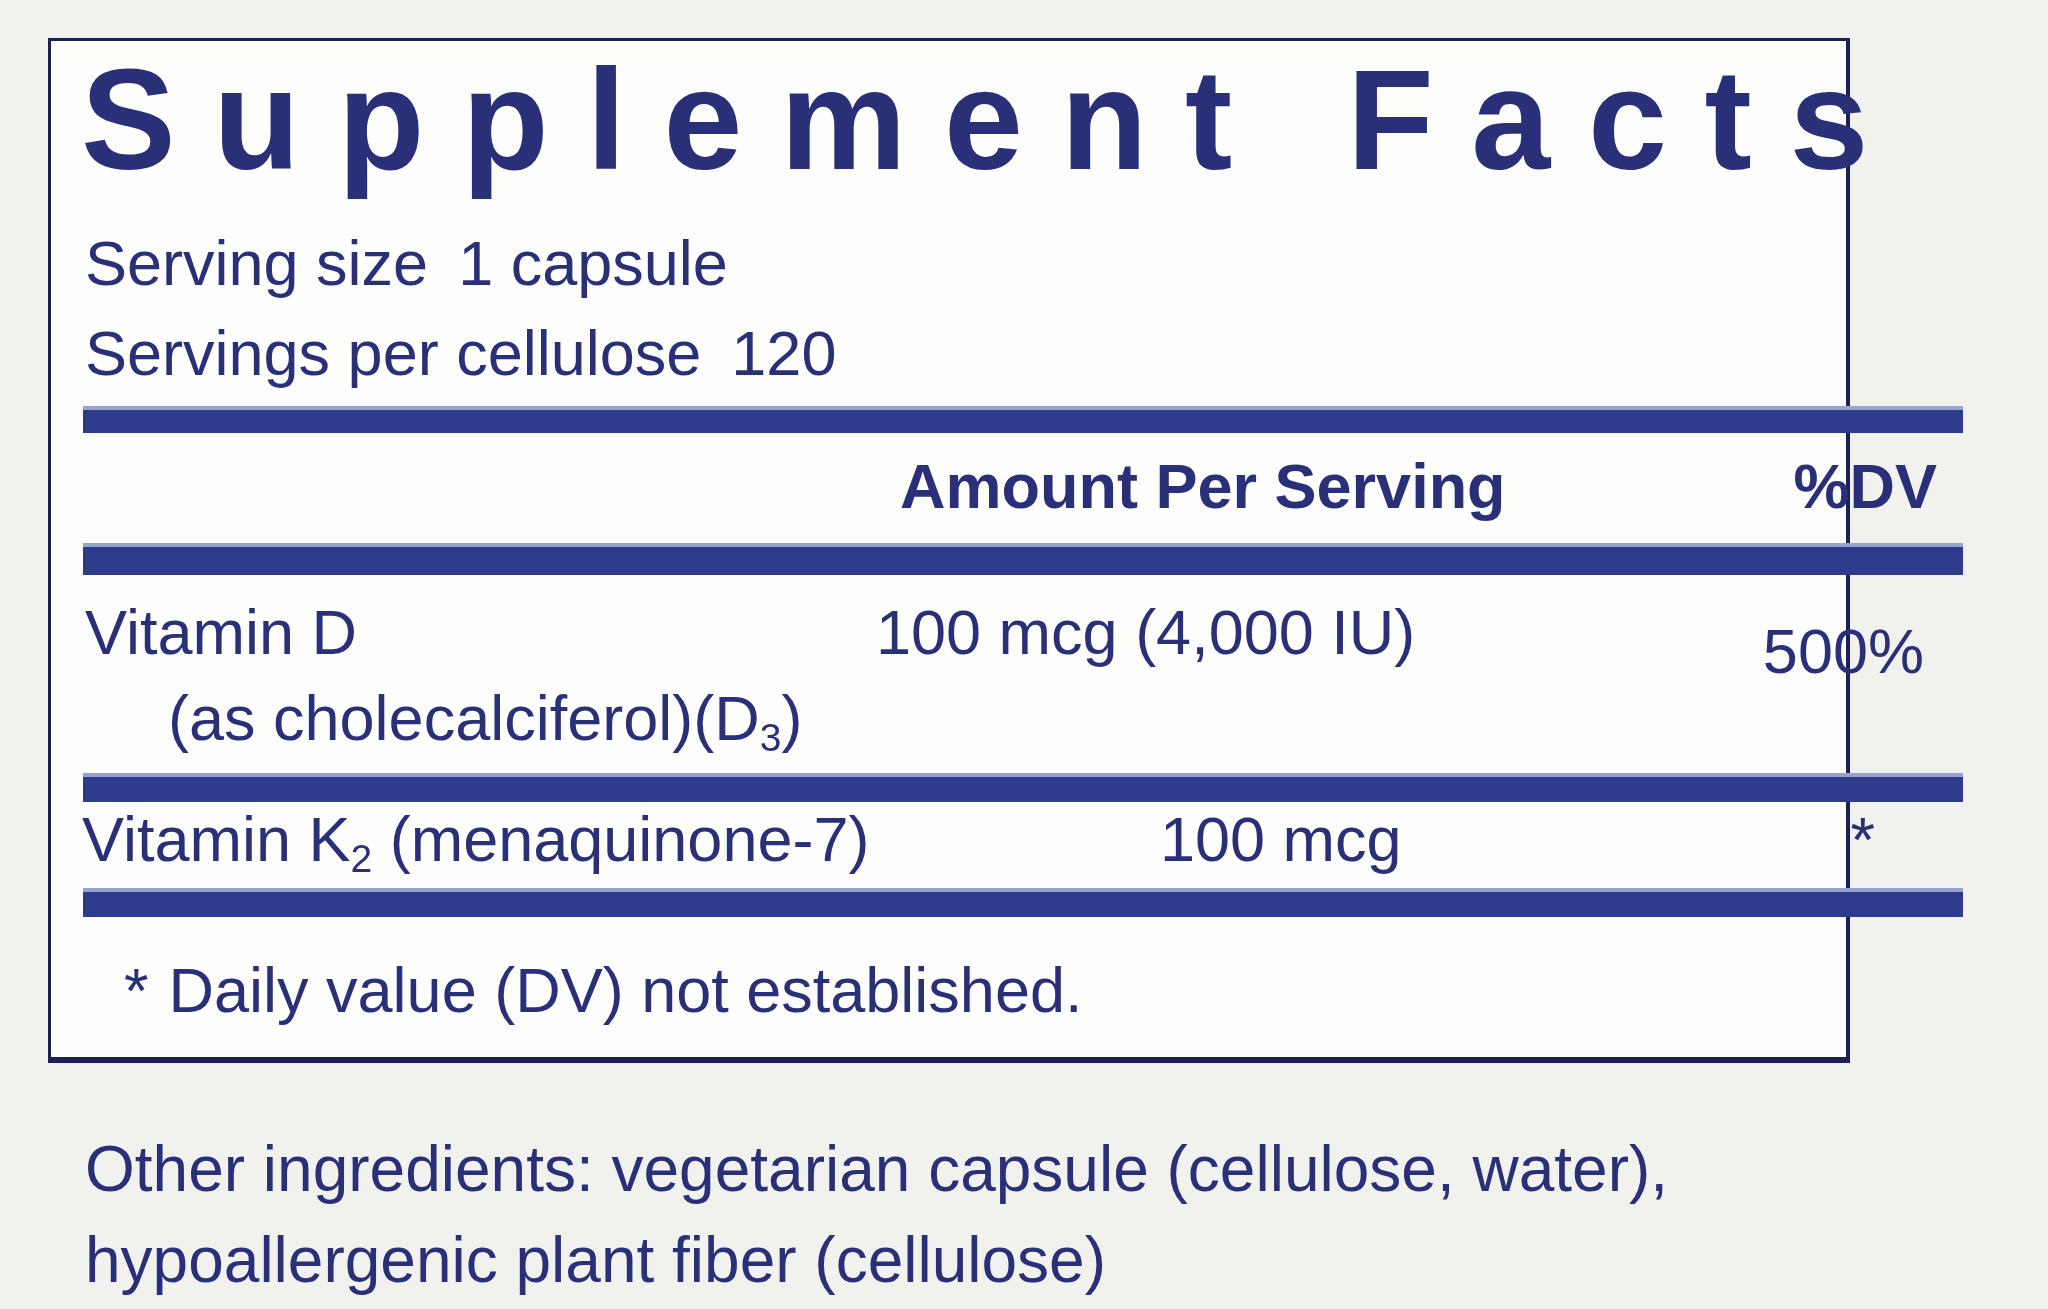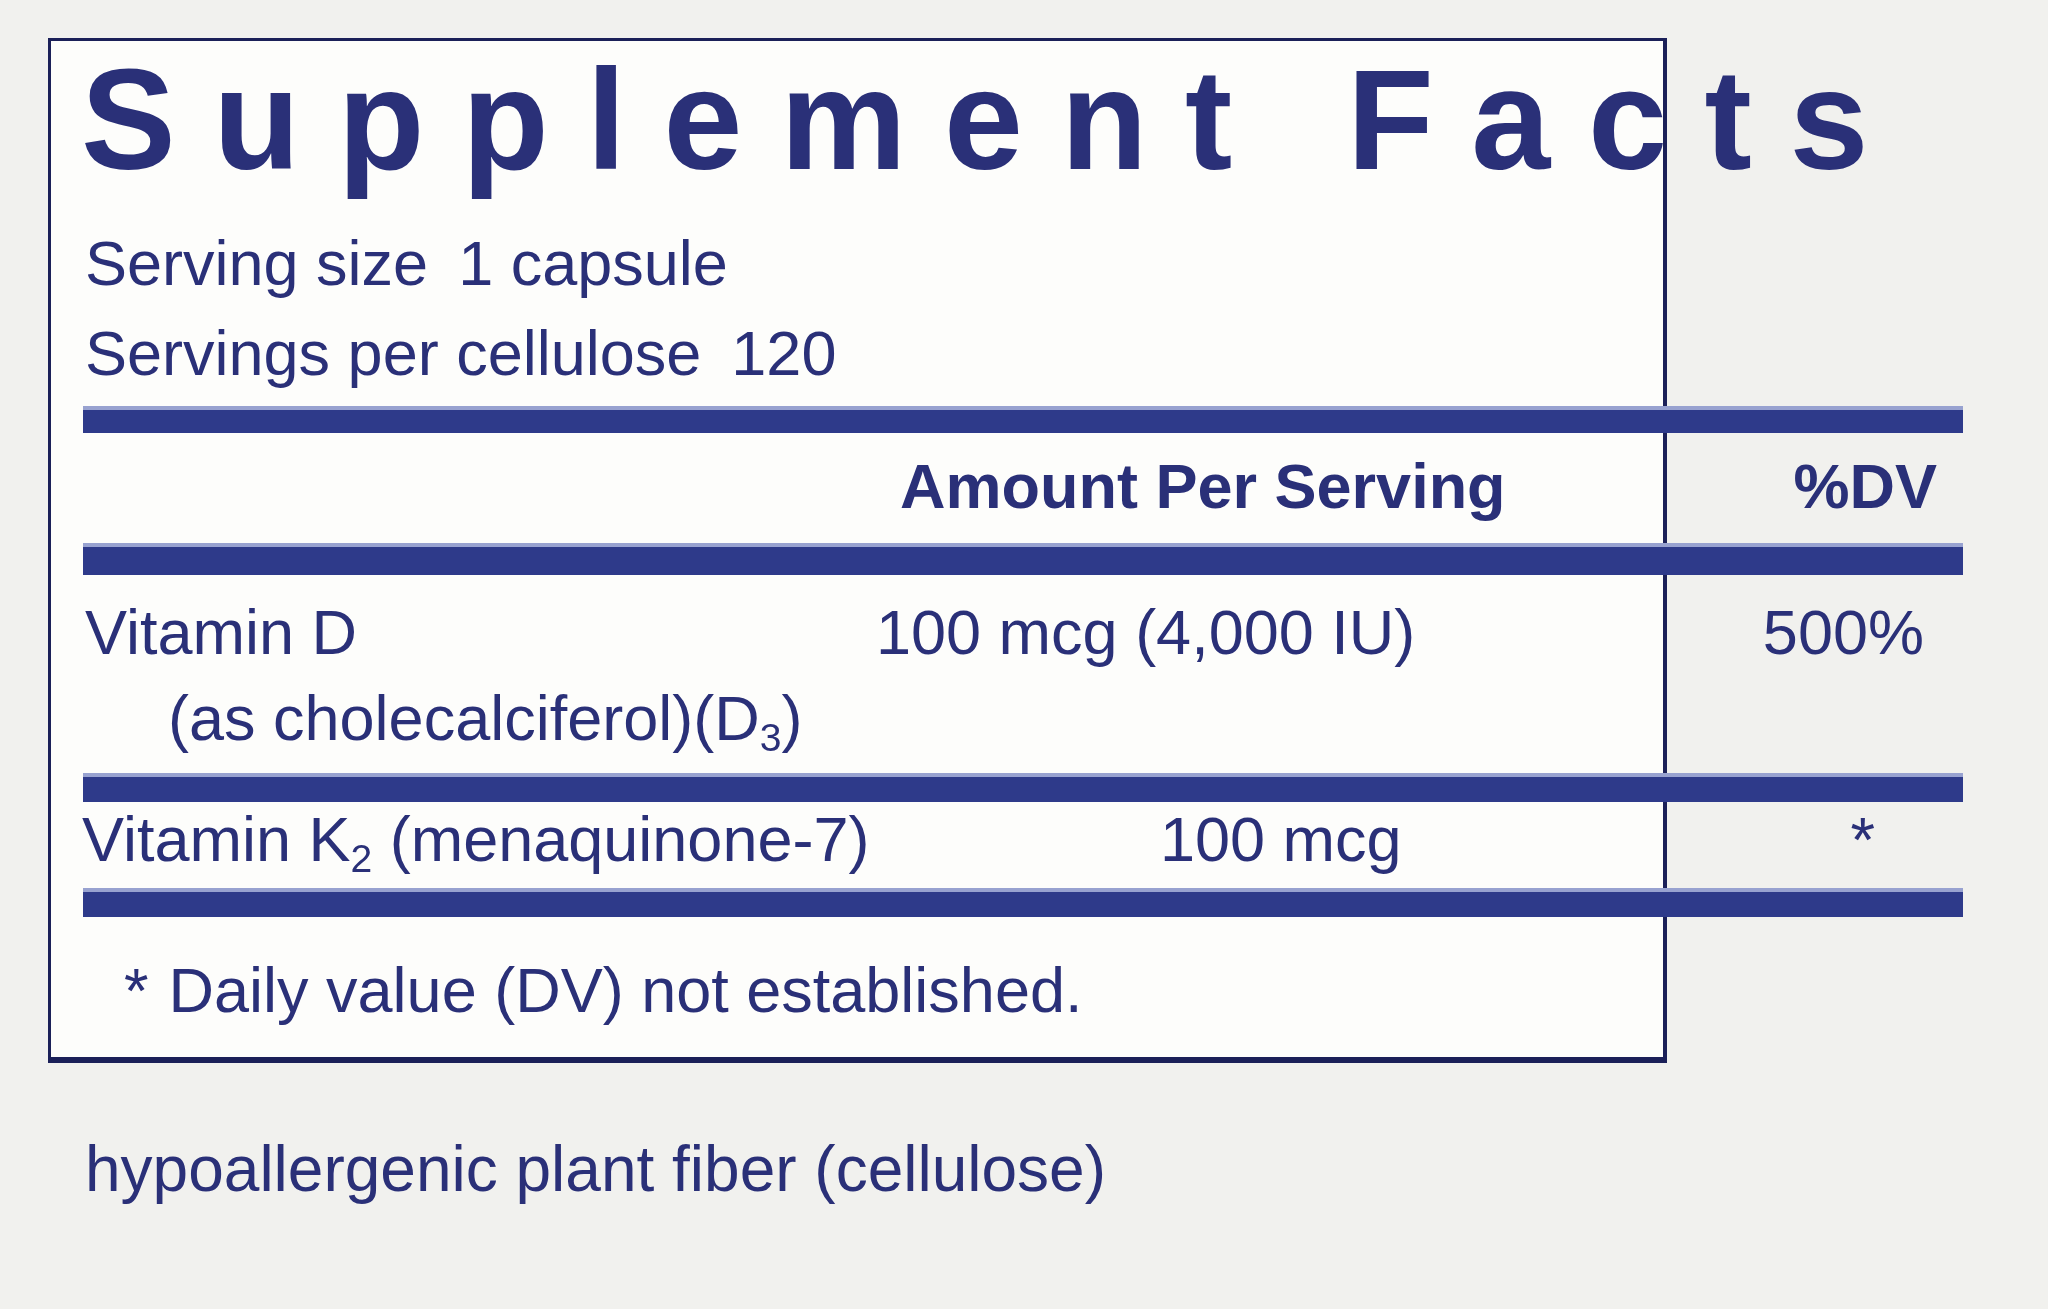--- a/index.html
+++ b/index.html
@@ -15,21 +15,21 @@
   body {
     background: var(--page_bg);
     font-family: "Liberation Sans", sans-serif;
     color: var(--text);
     position: relative;
     overflow: hidden;
   }
   .box {
     position: absolute;
     left: 48px; top: 38px;
-    width: 1619px; height: 1025px;
+    width: 1802px; height: 1025px;
     border-style: solid;
     border-color: var(--border);
     border-width: 3px 4px 6px 3px;
     background: var(--box_bg);
   }
   .abs { position: absolute; line-height: 1.2; white-space: nowrap; }
   .title {
     position: absolute;
     left: 30px; top: -6px;
     font-size: 142px;
@@ -94,21 +94,21 @@
   <div class="abs body-text row" style="top:408px;">
     <span class="amount bold" style="left:849px;">Amount Per Serving</span>
     <span class="dv bold" style="right:57px;">%DV</span>
   </div>
 
   <div class="bar bar2"></div>
 
   <div class="abs body-text row" style="top:554px;">
     <span class="name" style="left:34px;">Vitamin D</span>
     <span class="amount" style="left:825px;">100 mcg (4,000 IU)</span>
-    <span class="dv" style="right:70px;">500%</span>
+    <span class="dv" style="right:70px;margin-top:19px;">500%</span>
   </div>
 
   <div class="abs body-text" style="left:88px; top:640px;margin-left:29px;">
     <span>(as cholecalciferol)(D</span><sub class="small">3</sub><span>)</span>
   </div>
 
   <div class="bar bar3"></div>
 
   <div class="abs body-text row" style="top:761px;">
     <span class="name" style="left:31px;"><span>Vitamin K</span><sub class="small">2</sub><span> (menaquinone-7)</span></span>
@@ -118,14 +118,15 @@
 
   <div class="bar bar4"></div>
 
   <div class="abs body-text footnote" style="left:73px; top:912px;">
     <span class="sym">*</span><span>Daily value (DV) not established.</span>
   </div>
 
 </div>
 
 <div class="other">
+  <div>Other ingredients: vegetarian capsule (cellulose, water),</div>
   <div>hypoallergenic plant fiber (cellulose)</div>
 </div>
 
 </body></html>

